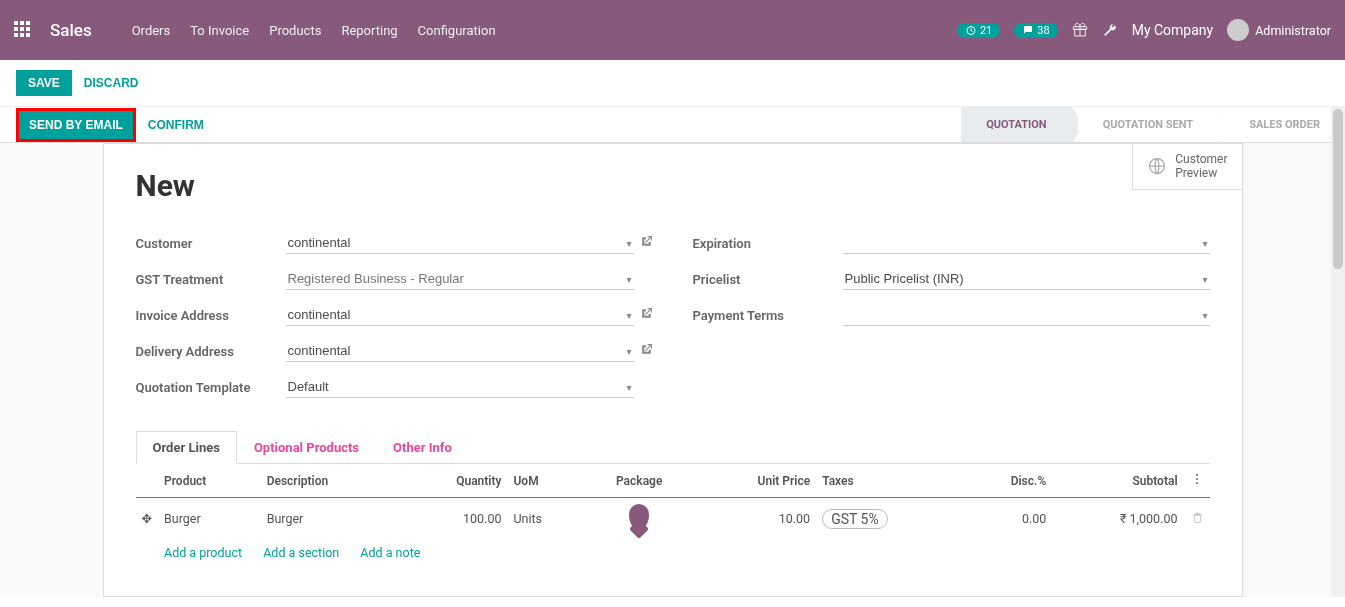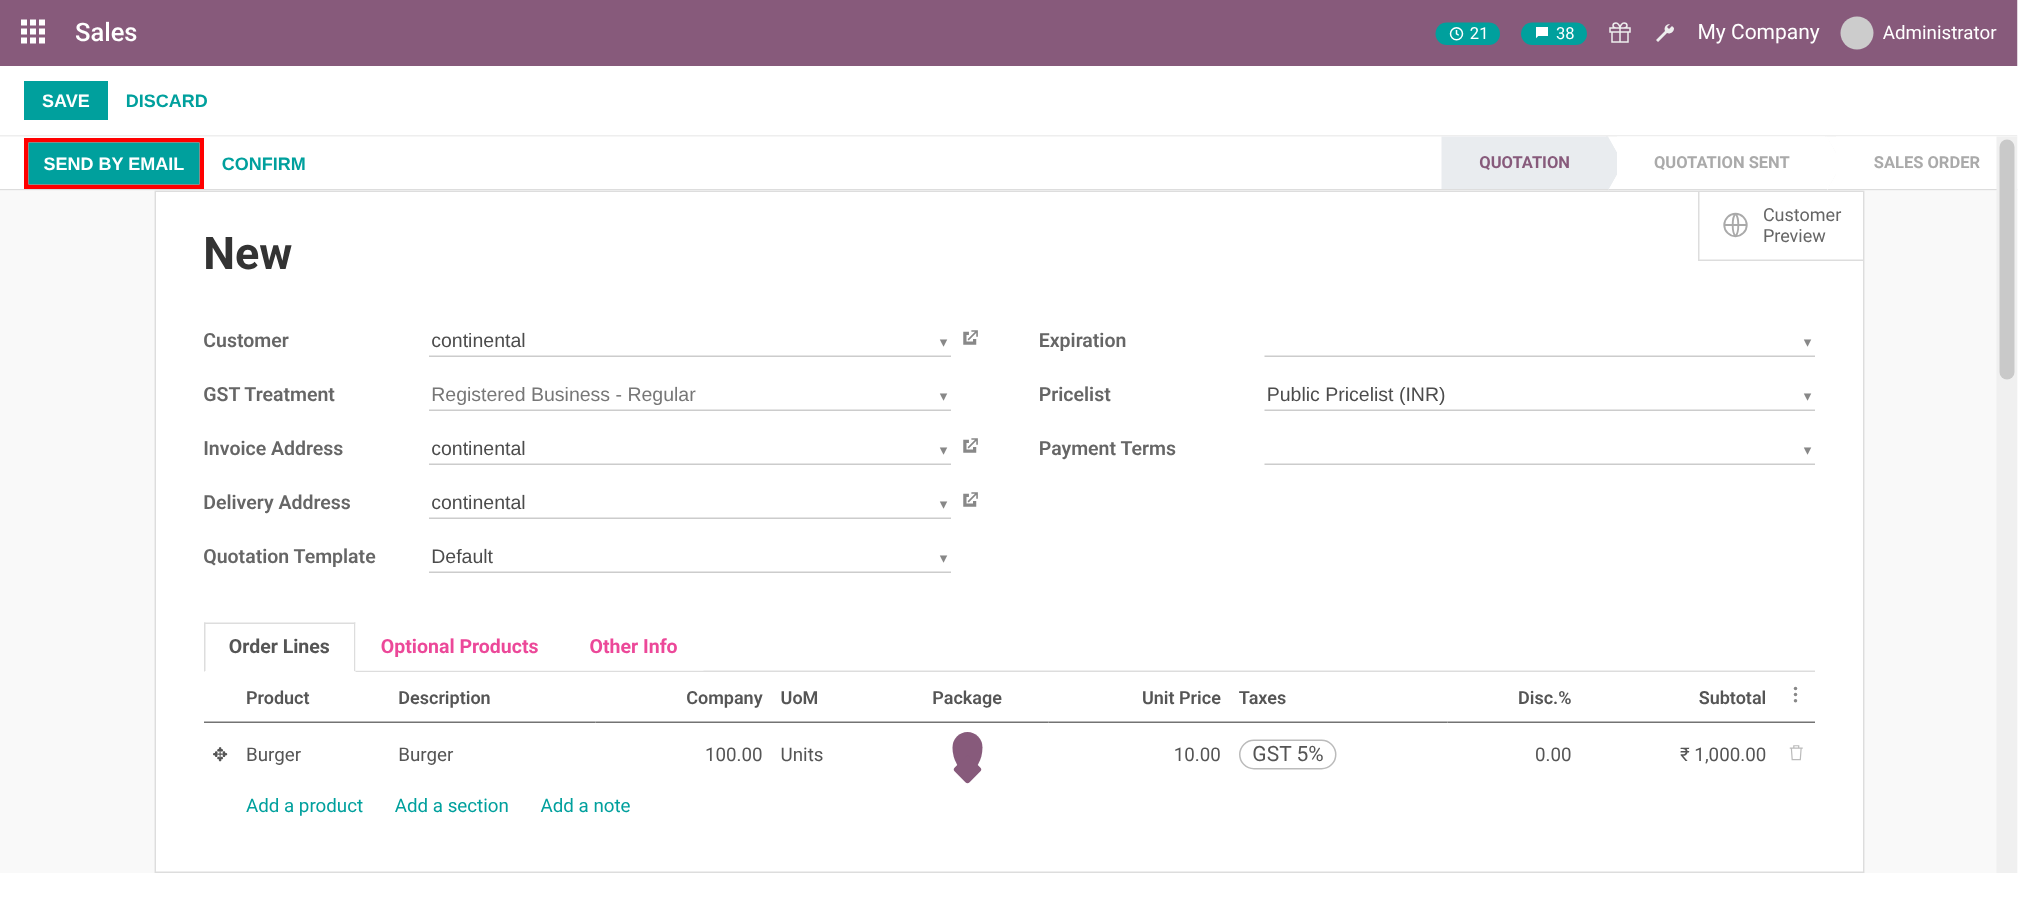--- a/index.html
+++ b/index.html
@@ -1,19 +1,19 @@
 <!DOCTYPE html>
 <html><head>
 <meta charset="utf-8">
 <style>
   * { box-sizing: border-box; margin: 0; padding: 0; }
   body { font-family: -apple-system, BlinkMacSystemFont, "Segoe UI", Roboto, Arial, sans-serif; font-size: 13px; color: #4c4c4c; background: #fff; width: 1345px; }
 
   
-  .navbar { background: #875A7B; height: 44px; display: flex; align-items: center; padding: 0 14px; color: #fff; }
+  .navbar { background: #875A7B; height: 60px; display: flex; align-items: center; padding: 0 14px; color: #fff; }
   .navbar .apps-icon { width: 18px; height: 18px; display: grid; grid-template-columns: repeat(3,4px); grid-template-rows: repeat(3,4px); gap: 2px; margin-right: 18px; cursor: pointer; }
   .navbar .apps-icon span { background: #fff; }
   .navbar .brand { font-size: 17px; font-weight: 500; margin-right: 40px; }
   .navbar .menu { display: flex; gap: 20px; }
   .navbar .menu a { color: #eee; text-decoration: none; font-size: 13px; cursor: pointer; }
   .navbar .spacer { flex: 1; }
   .navbar .systray { display: flex; align-items: center; gap: 14px; }
   .navbar .pill { background: #00A09D; color: #fff; border-radius: 10px; padding: 1px 8px; font-size: 11px; display: flex; align-items: center; gap: 3px; }
   .navbar .avatar { width: 22px; height: 22px; border-radius: 50%; background: #ccc; display: inline-block; }
   .navbar .icon { width: 16px; height: 16px; fill: #eee; cursor: pointer; }
@@ -93,20 +93,27 @@
       <span></span>
       <span></span>
       <span></span>
       <span></span>
       <span></span>
       <span></span>
       <span></span>
       <span></span>
   </div>
   <div class="brand">Sales</div>
+  <div class="menu">
+    <a>Orders</a>
+    <a>To Invoice</a>
+    <a>Products</a>
+    <a>Reporting</a>
+    <a>Configuration</a>
+  </div>
   <div class="spacer"></div>
   <div class="systray">
     <span class="pill">
       <svg class="icon" viewBox="0 0 24 24" style="width:12px;height:12px;fill:#fff">
           <circle cx="12" cy="13" r="8" fill="none" stroke="#fff" stroke-width="2"></circle>
           <path d="M12 8v5l3 2" stroke="#fff" stroke-width="2" fill="none"></path>
         </svg>
       <span>21</span>
     </span>
     <span class="pill">
@@ -249,21 +256,21 @@
         <div class="tab">Optional Products</div>
         <div class="tab">Other Info</div>
       </div>
 
       <table class="ol-table">
         <thead>
           <tr>
             <th style="width:18px"></th>
             <th>Product</th>
             <th>Description</th>
-            <th class="r">Company</th>
+            <th class="r">Quantity</th>
             <th>UoM</th>
             <th style="text-align:center">Package</th>
             <th class="r">Unit Price</th>
             <th>Taxes</th>
             <th class="r">Disc.%</th>
             <th class="r">Subtotal</th>
             <th style="width:18px;text-align:right">
               <svg class="kebab" viewBox="0 0 24 24">
                     <circle cx="12" cy="5" r="2"></circle>
                     <circle cx="12" cy="12" r="2"></circle>

